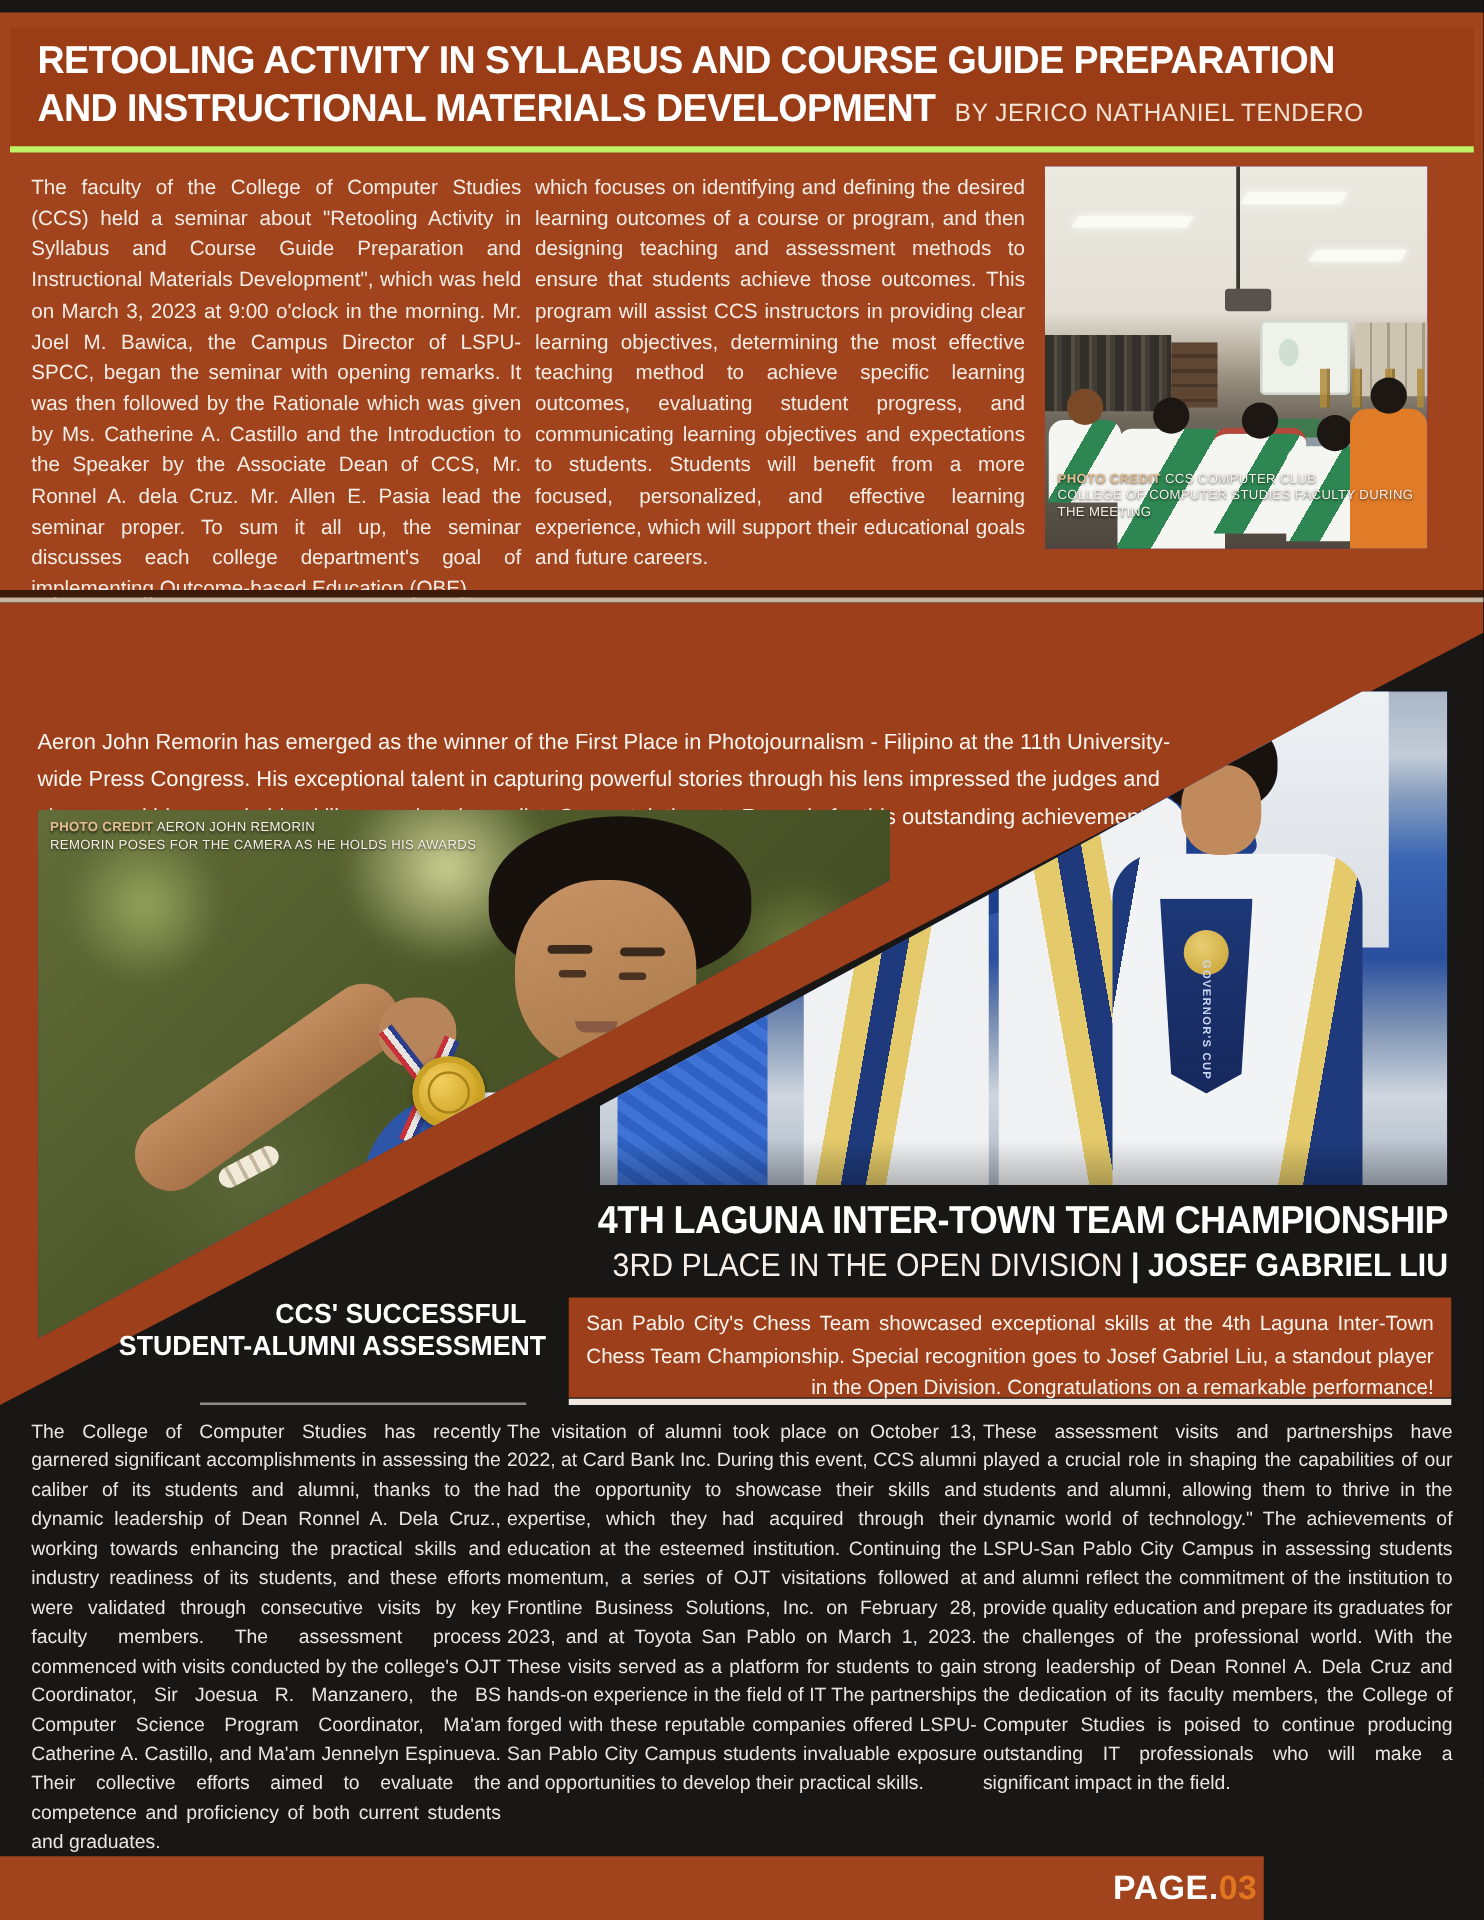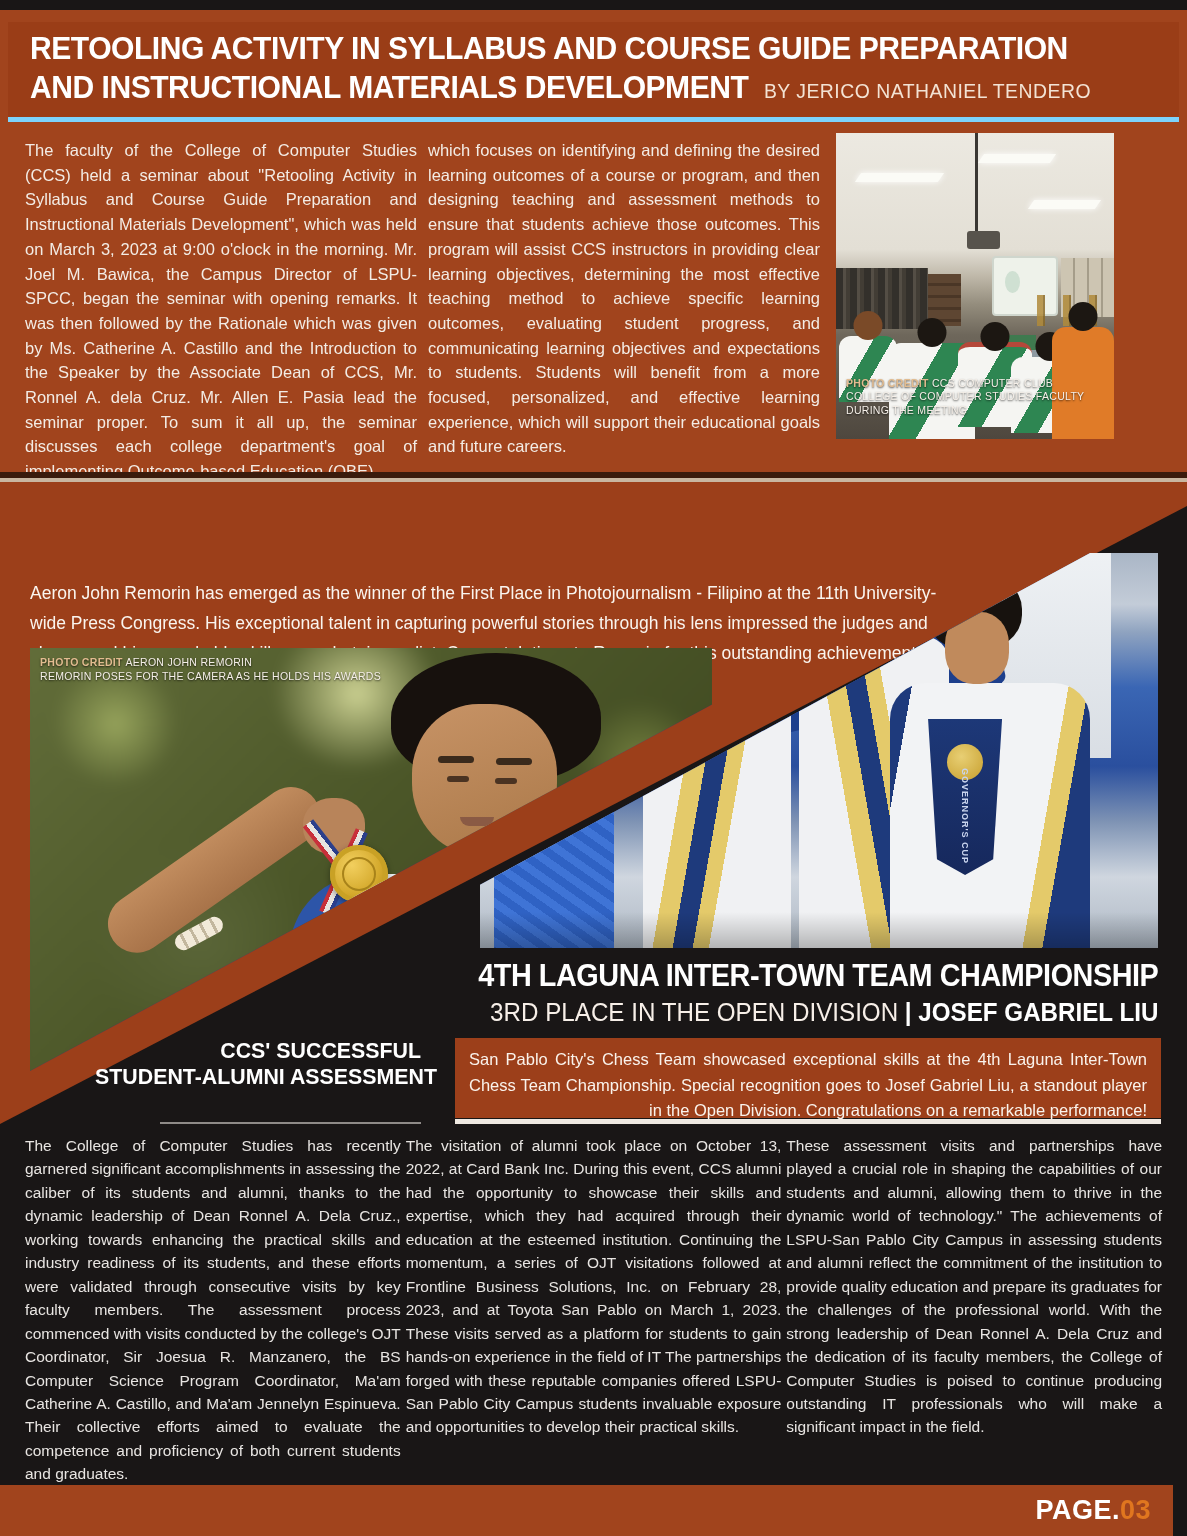--- a/index.html
+++ b/index.html
@@ -1,31 +1,31 @@
 <!DOCTYPE html>
 <html><head>
 <meta charset="utf-8">
 <style>
   html,body{margin:0;padding:0;background:#000;}
   .page{position:relative;width:1187px;height:1536px;background:#191616;overflow:hidden;
         font-family:"Liberation Sans",sans-serif;}
   
   .top-section{position:absolute;top:10px;left:0;width:1187px;height:462px;background:#A1441D;}
   .header-band{position:absolute;top:12px;left:8px;right:8px;height:100px;background:#9A3D17;
-               border-bottom:5px solid #7dd3fc;box-sizing:border-box;
+               border-bottom:5px solid #bef264;box-sizing:border-box;
                display:flex;flex-direction:column;justify-content:center;padding-left:22px;}
   .title-line{font-weight:bold;font-size:31px;line-height:39px;color:#FFFFFF;letter-spacing:-0.5px;
               white-space:nowrap;transform:scaleX(0.97);transform-origin:0 50%;}
   .byline{font-weight:normal;font-size:20px;color:#F3E3D4;margin-left:16px;letter-spacing:0.5px;}
   .top-col{position:absolute;top:128px;width:392px;font-size:16.5px;line-height:24.7px;
            text-align:justify;color:#F3ECE5;}
   .top-col1{left:25px;}
   .top-col2{left:428px;}
   .photo-frame{position:absolute;overflow:hidden;}
-  .photo-classroom{left:836px;top:123px;width:278px;height:306px;background:#701a75;}
+  .photo-classroom{left:836px;top:123px;width:306px;height:306px;background:#701a75;}
   .credit{position:absolute;font-size:10.5px;line-height:13.5px;color:#F5EFE8;letter-spacing:0.3px;
           text-shadow:0 1px 2px rgba(0,0,0,.7);z-index:9;}
   .credit b{color:#E2BC90;font-weight:bold;}
   
   .divider-dark{position:absolute;top:472px;left:0;width:100%;height:6px;background:#3A1B0C;}
   .divider-light{position:absolute;top:478px;left:0;width:100%;height:4px;background:#C9B6A0;}
   
   .collage{position:absolute;top:482px;left:0;width:1187px;height:642px;overflow:hidden;}
   .collage-rust{position:absolute;top:0;left:0;width:100%;height:100%;background:#9C3F1A;
                 clip-path:polygon(0 0,100% 0,100% 24px,0 100%);}
@@ -116,22 +116,22 @@
   
   .ccs-head{position:absolute;left:85px;top:556px;width:336px;text-align:right;color:#fff;}
   .ccs-l{font-size:22px;font-weight:bold;line-height:26px;letter-spacing:0;white-space:nowrap;
          transform:scaleX(0.97);transform-origin:100% 50%;}
   .ccs-by{font-size:19px;font-weight:normal;color:#E9E4DF;margin-top:3px;}
   .ccs-rule{position:absolute;left:160px;top:640px;width:261px;height:2px;background:#8F8B88;}
   
   .columns{position:absolute;left:25px;top:1134px;width:1137px;display:flex;gap:5px;}
   .bcol{flex:1;font-size:15.5px;line-height:23.45px;text-align:justify;color:#E8E5E2;}
   
-  .footer{position:absolute;left:0;bottom:0;width:1173px;height:51px;background:#A1441D;
-          display:flex;align-items:center;justify-content:flex-end;box-sizing:border-box;padding-right:22px;}
+  .footer{position:absolute;left:0;bottom:0;width:1011px;height:51px;background:#A1441D;
+          display:flex;align-items:center;justify-content:flex-end;box-sizing:border-box;padding-right:5px;}
   .footer-text{font-size:27px;font-weight:bold;color:#fff;letter-spacing:0.5px;}
   .footer-num{color:#E0761F;}
   
   .pcl-base{position:absolute;inset:0;
      background:linear-gradient(180deg,#ece9e1 0%,#e3dfd5 38%,#beb7a8 47%,#948d7d 56%,#6e675b 66%,#4e473e 100%);}
   .pcl-light{position:absolute;height:9px;background:#fbfbf6;transform:skewX(-35deg);box-shadow:0 0 6px #fff;}
   .pcl-pole{position:absolute;left:50%;top:0;width:3px;height:34%;background:#3a3733;}
   .pcl-proj{position:absolute;left:47%;top:32%;width:12%;height:6%;background:#57534c;border-radius:3px;}
   .pcl-shelf{position:absolute;left:0;top:44%;width:33%;height:20%;
      background:repeating-linear-gradient(90deg,#33302b 0 7px,#544e45 7px 10px,#423d35 10px 14px);}

